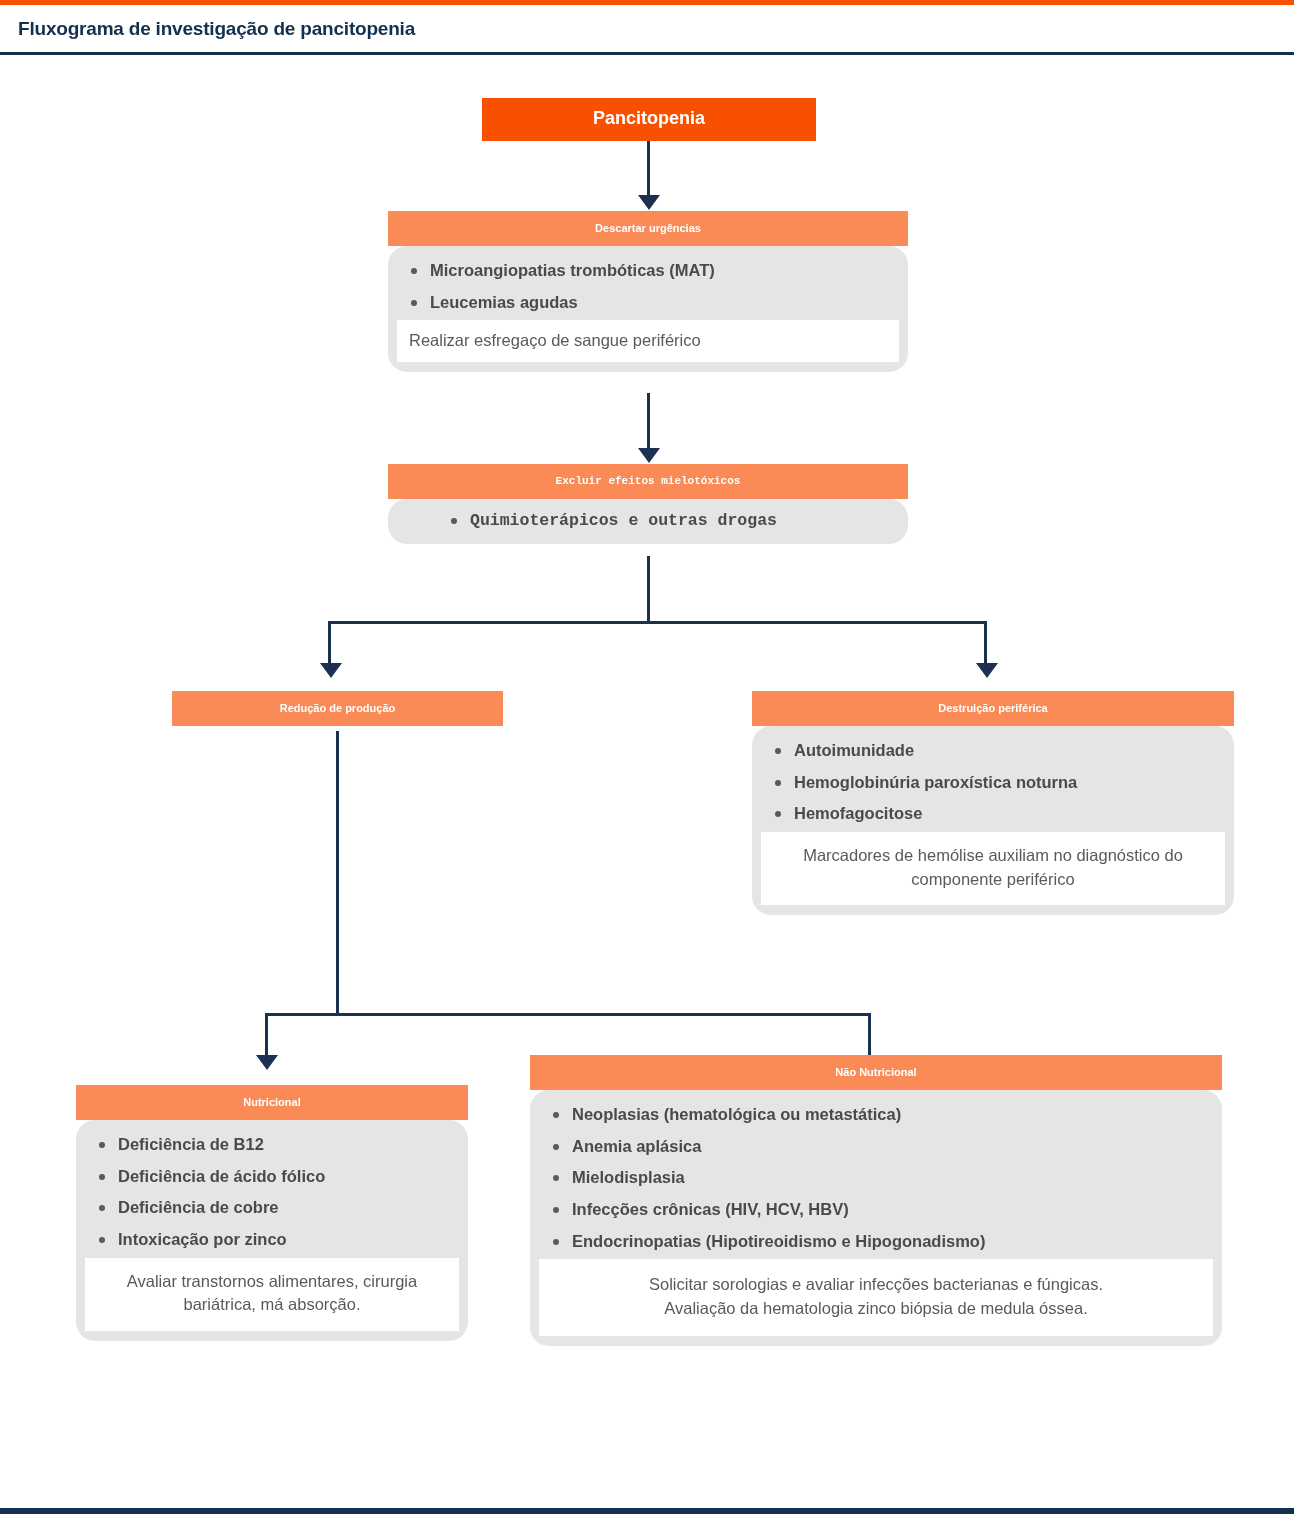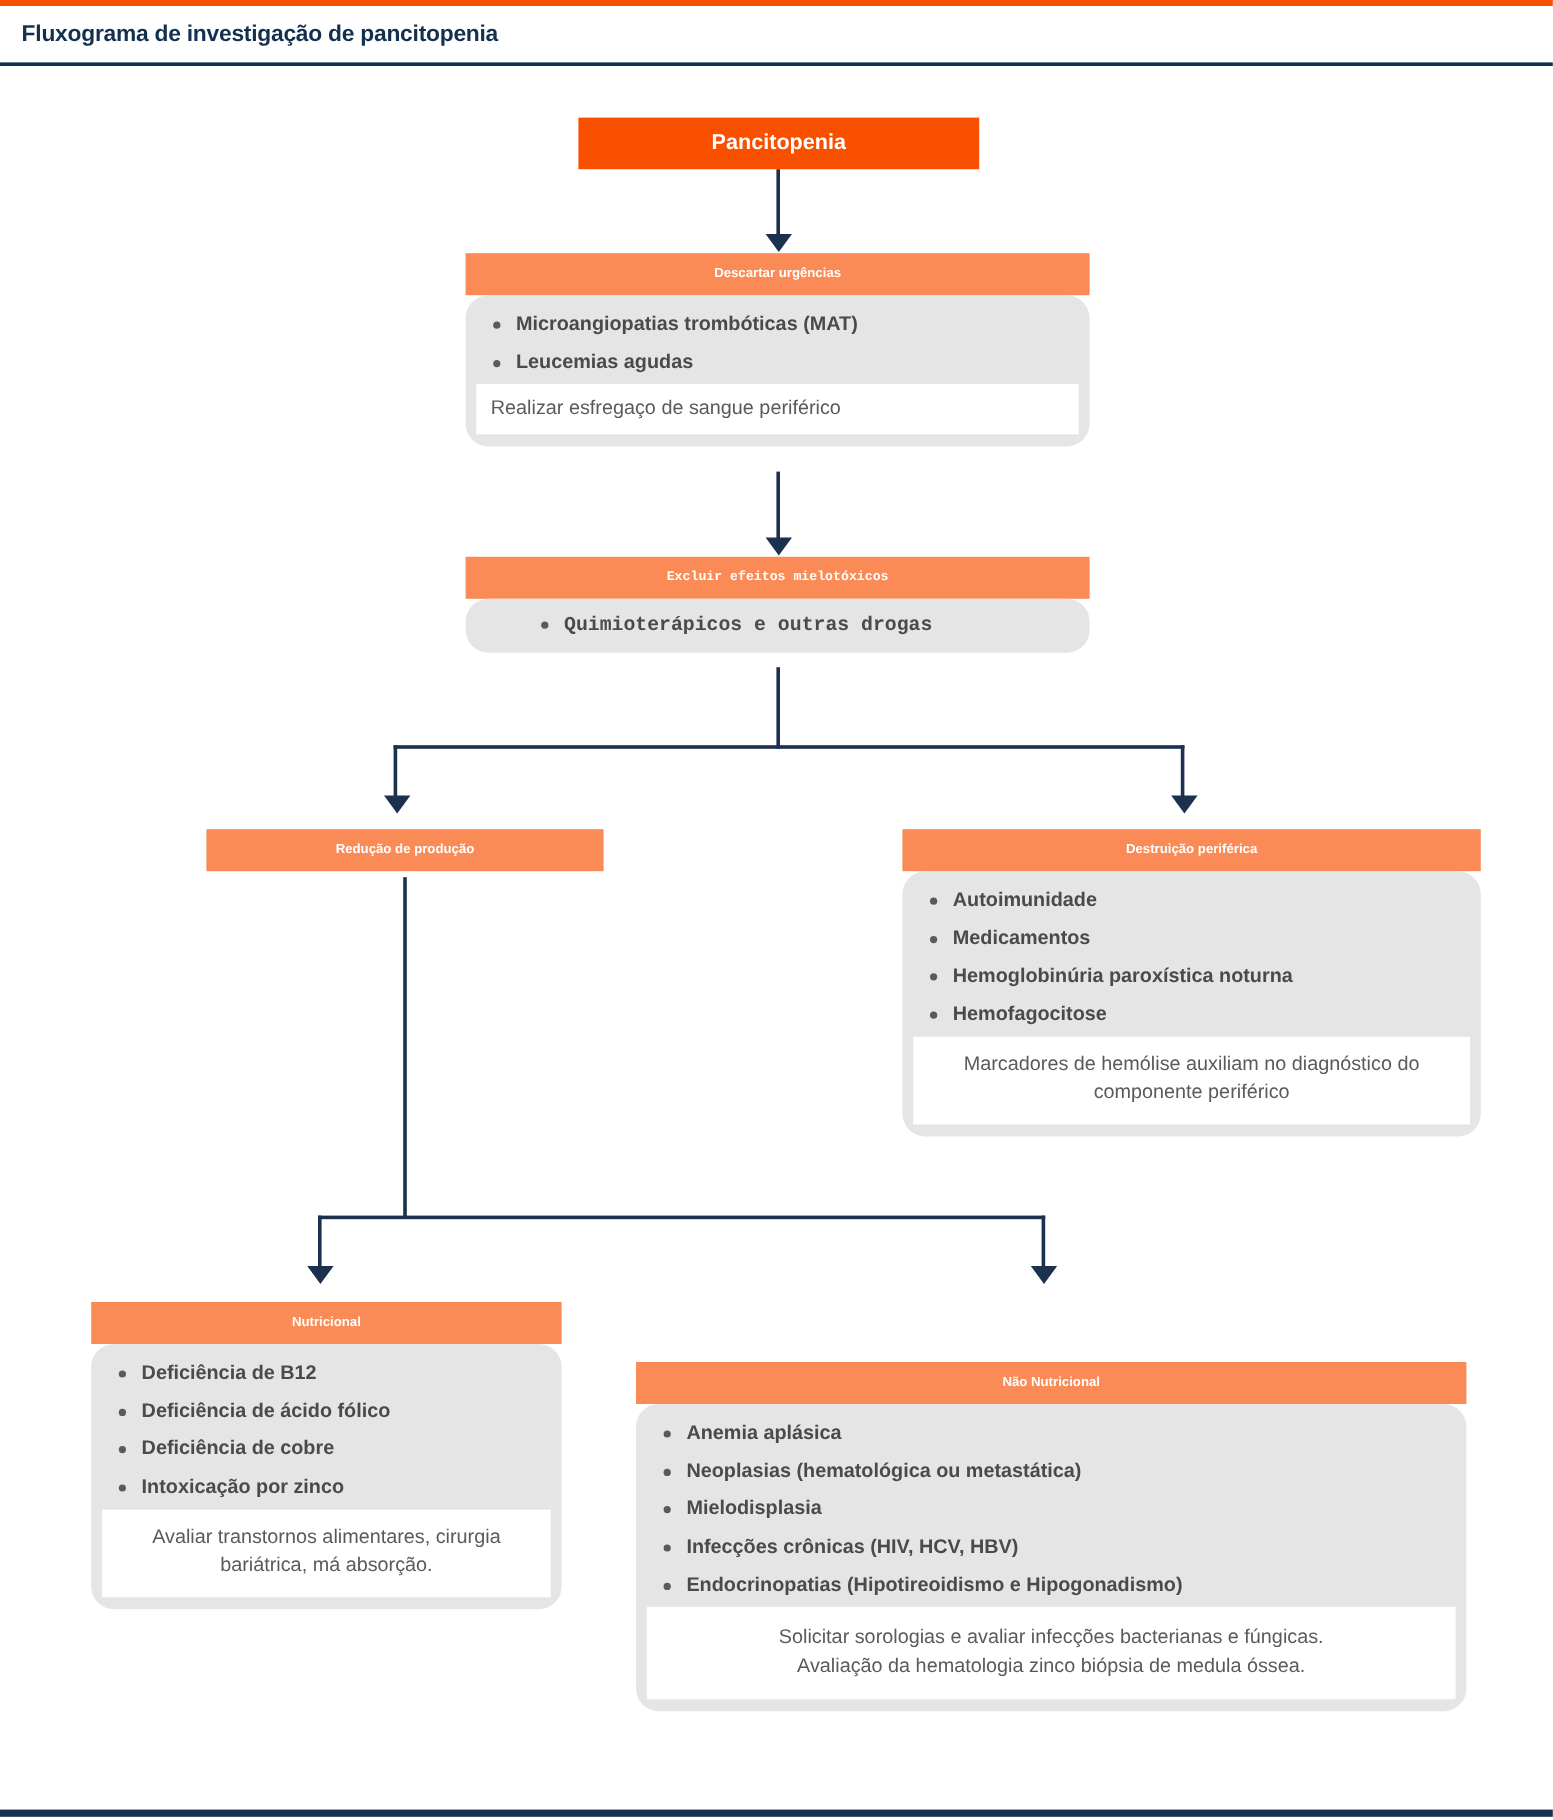--- a/index.html
+++ b/index.html
@@ -107,47 +107,46 @@
 
 <div class="node head-only" style="left:172px;top:691px;width:331px;">
   <div class="node-head">Redução de produção</div>
 </div>
 
 <div class="node" style="left:740px;top:691px;width:482px;padding-left:12px;">
   <div class="node-head">Destruição periférica</div>
   <div class="node-body">
     <ul>
       <li>Autoimunidade</li>
-      <li>Medicamentos</li>
       <li>Hemoglobinúria paroxística noturna</li>
       <li>Hemofagocitose</li>
     </ul>
     <div class="note" style="padding:12px 22px 14px 22px;">Marcadores de hemólise auxiliam no diagnóstico do componente periférico</div>
   </div>
 </div>
 
 <div class="node" style="left:76px;top:1085px;width:392px;">
   <div class="node-head">Nutricional</div>
   <div class="node-body">
     <ul>
       <li>Deficiência de B12</li>
       <li>Deficiência de ácido fólico</li>
       <li>Deficiência de cobre</li>
       <li>Intoxicação por zinco</li>
     </ul>
     <div class="note" style="padding:12px 14px 14px 14px;">Avaliar transtornos alimentares, cirurgia bariátrica, má absorção.</div>
   </div>
 </div>
 
-<div class="node" style="left:530px;top:1135px;width:692px;">
+<div class="node" style="left:530px;top:1055px;width:692px;">
   <div class="node-head">Não Nutricional</div>
   <div class="node-body">
     <ul>
+      <li>Neoplasias (hematológica ou metastática)</li>
       <li>Anemia aplásica</li>
-      <li>Neoplasias (hematológica ou metastática)</li>
       <li>Mielodisplasia</li>
       <li>Infecções crônicas (HIV, HCV, HBV)</li>
       <li>Endocrinopatias (Hipotireoidismo e Hipogonadismo)</li>
     </ul>
     <div class="note" style="padding:14px 80px 16px 80px;">
       <div>Solicitar sorologias e avaliar infecções bacterianas e fúngicas.</div>
       <div>Avaliação da hematologia zinco biópsia de medula óssea.</div>
     </div>
   </div>
 </div>

